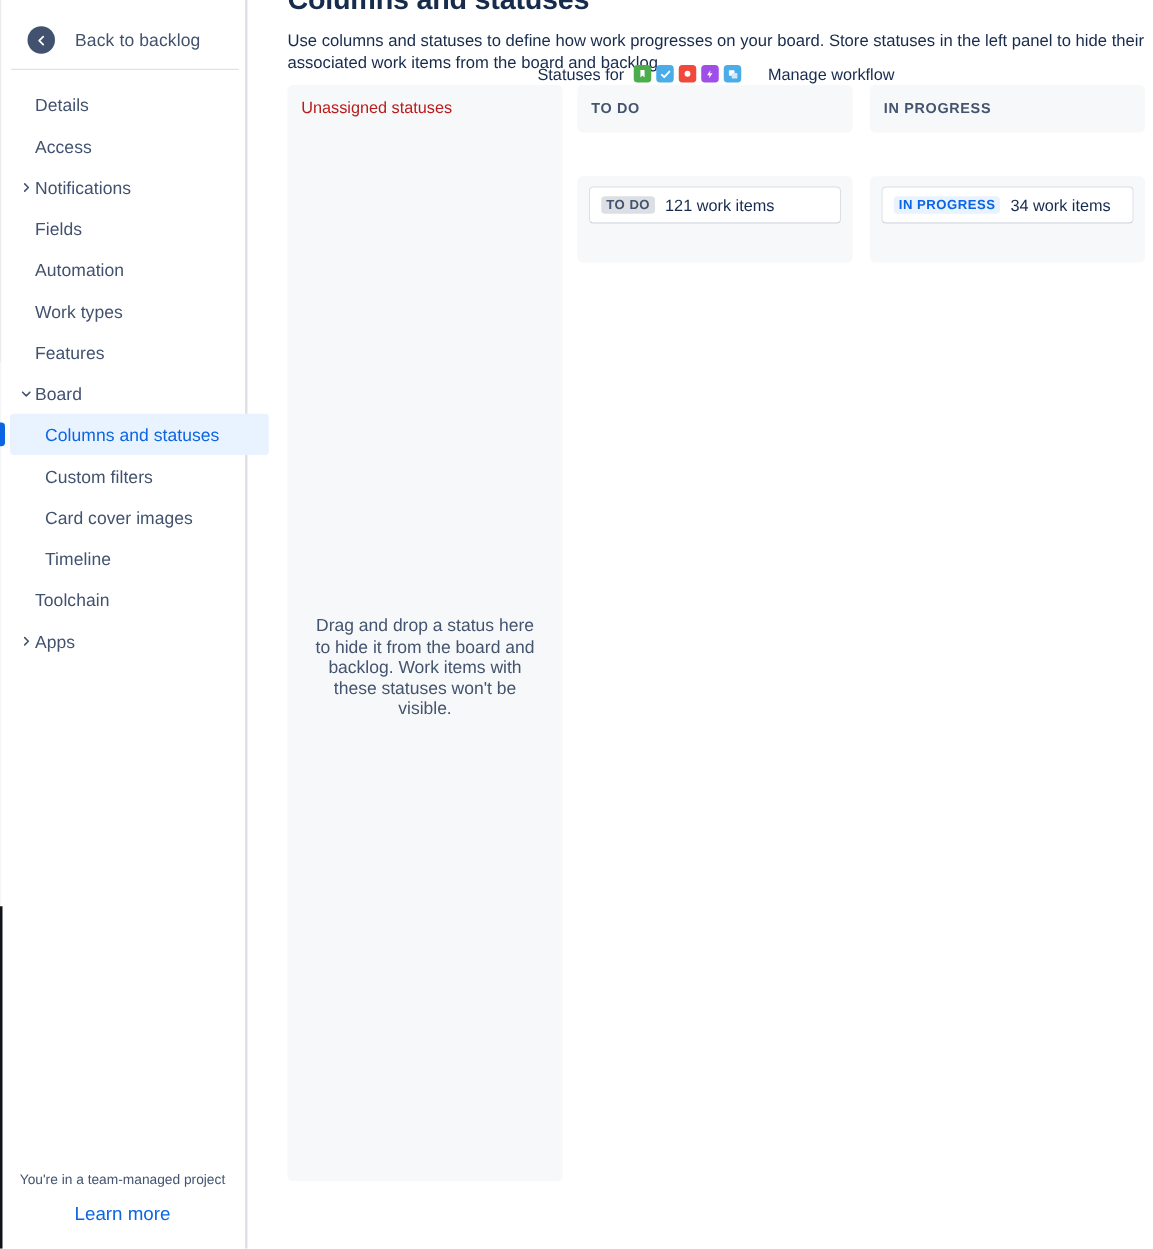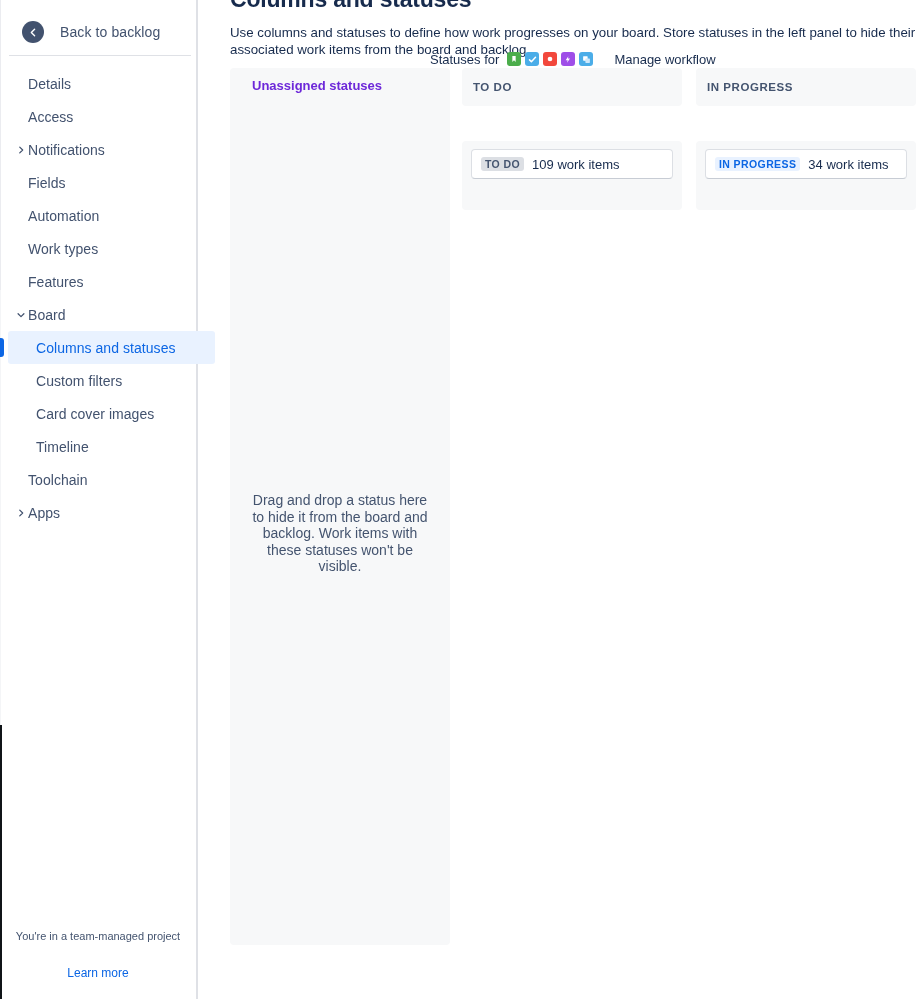--- a/index.html
+++ b/index.html
@@ -73,22 +73,22 @@
     background: #0c66e4;
   }
   .nav-label { line-height: 1; }
 
   .sidebar-foot {
     position: absolute; left: 0; bottom: 19px; width: 196px;
     text-align: center;
   }
   .foot-text { font-size: 11px; color: #44546f; }
   .foot-link {
-    display: block; margin-top: 24px;
-    font-size: 12px; color: #0c66e4; cursor: pointer;
+    display: block; margin-top: 13px;
+    font-size: 15px; color: #0c66e4; cursor: pointer;
   }
 
   
   .main { position: absolute; left: 198px; top: 0; right: 0; height: 999px; padding-left: 32px; }
   .page-title {
     position: absolute; left: 32px; top: -14px;
     font-size: 23px; font-weight: 700; color: #172b4d;
     letter-spacing: -.2px; white-space: nowrap;
   }
   .page-desc {
@@ -98,22 +98,22 @@
 
   
   .board { position: absolute; left: 32px; top: 68px; right: 0; }
 
   .col-unassigned {
     position: absolute; left: 0; top: 0;
     width: 220px; height: 877px;
     background: #f7f8f9; border-radius: 4px;
   }
   .col-unassigned-title {
-    position: absolute; left: 22px; top: 10px;
-    font-size: 13px; font-weight: 700; color: #6d28d9;
+    position: absolute; left: 11px; top: 10px;
+    font-size: 13px; font-weight: 400; color: #b91c1c;
   }
   .col-unassigned-hint {
     position: absolute; left: 20px; top: 424px; width: 180px;
     text-align: center; font-size: 14px; line-height: 16.5px;
     color: #44546f;
   }
 
   .col {
     position: absolute; top: 0; width: 220px;
   }
@@ -302,21 +302,21 @@
       </div>
 
       <div class="col col-todo">
         <div class="col-head">
           <span class="col-head-label">TO DO</span>
         </div>
         <div class="col-body">
           <div class="status-card">
             <span class="lozenge todo">TO DO</span>
             <span class="card-count">
-              <span class="num">109</span><span>&nbsp;</span><span>work items</span>
+              <span class="num">121</span><span>&nbsp;</span><span>work items</span>
             </span>
           </div>
         </div>
       </div>
 
       <div class="col col-inprogress">
         <div class="col-head">
           <span class="col-head-label">IN PROGRESS</span>
         </div>
         <div class="col-body">

